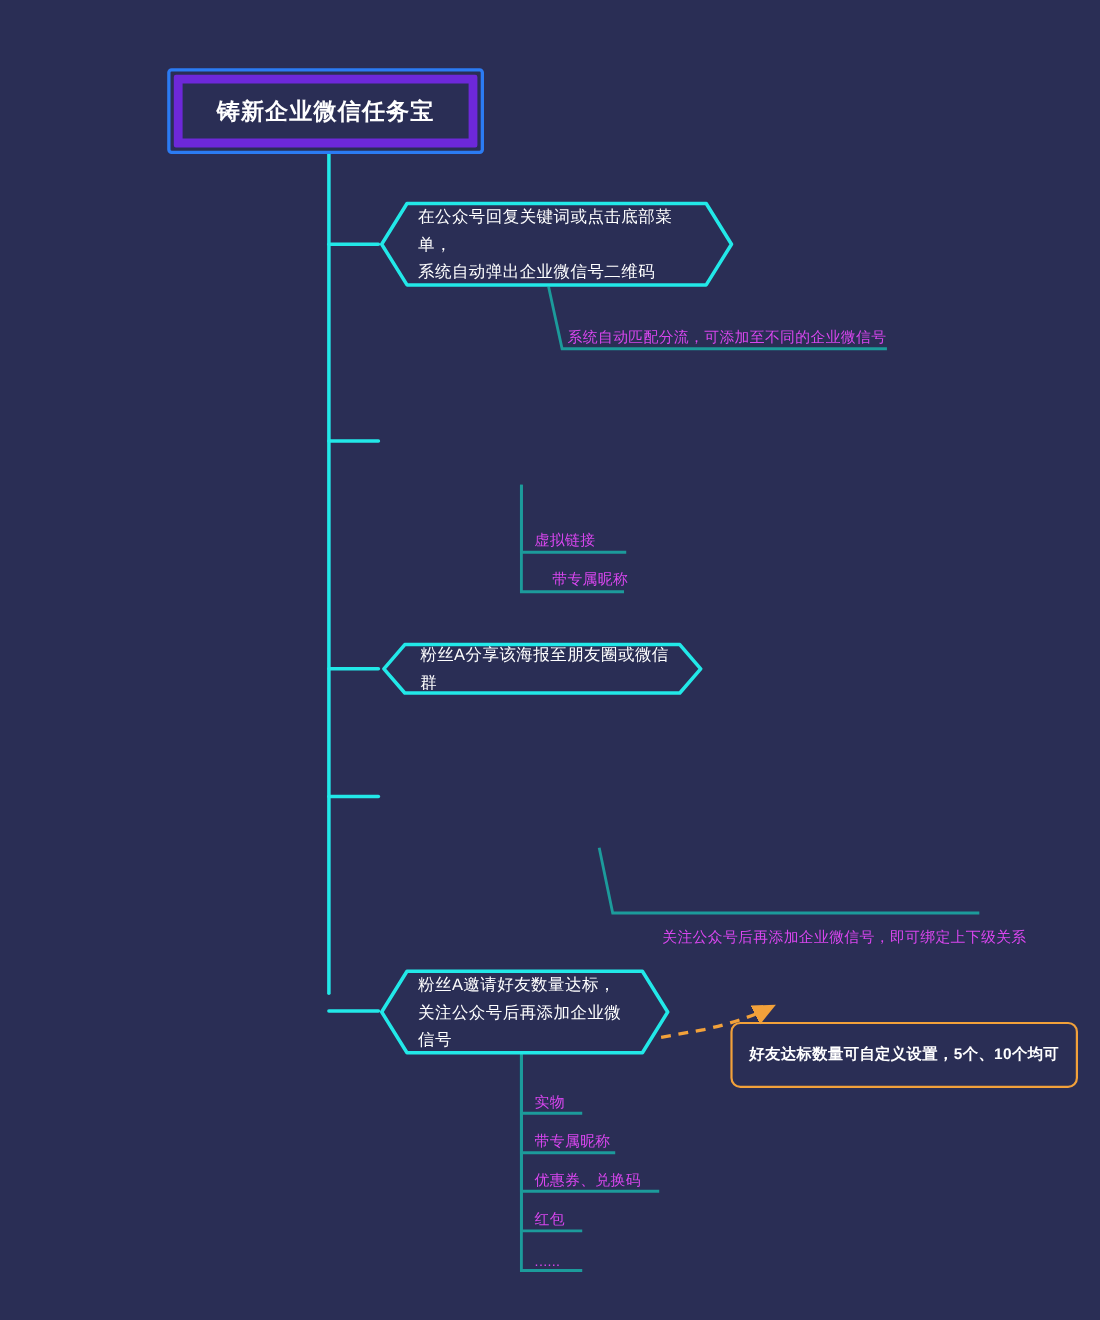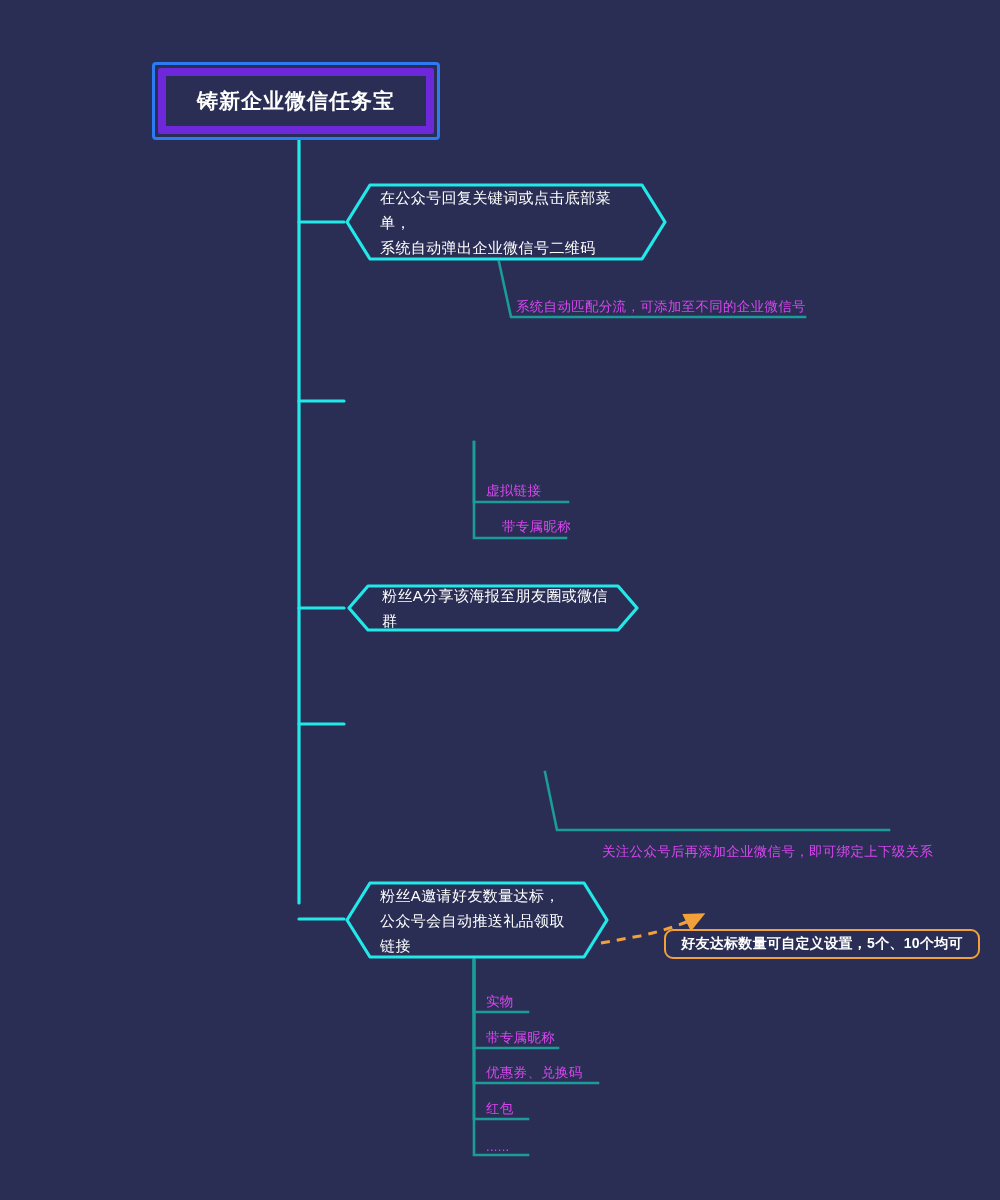--- a/index.html
+++ b/index.html
@@ -97,21 +97,21 @@
   .leaf.small {
     font-size: 13px;
   }
 
   
   .callout {
     position: absolute;
     left: 664px;
     top: 929px;
     width: 316px;
-    height: 30px;
+    height: 60px;
     box-sizing: border-box;
     border: 2.5px solid #f2a13a;
     border-radius: 9px;
     display: flex;
     align-items: center;
     justify-content: center;
     z-index: 4;
   }
   .callout-label {
     color: #ffffff;
@@ -188,21 +188,21 @@
     </svg>
     <div class="hex-text">粉丝A分享该海报至朋友圈或微信群</div>
   </div>
 
 
   <div class="hex-node" style="left:344px; top:880px; width:266px; height:80px;">
     <svg viewBox="0 0 266 80" preserveAspectRatio="none">
       <polygon points="26,3 240,3 263,40 240,77 26,77 3,40" fill="none" stroke="#22e8e8" stroke-width="3.2" stroke-linejoin="round" vector-effect="non-scaling-stroke"></polygon>
     </svg>
     <div class="hex-text">粉丝A邀请好友数量达标，
-公众号会自动推送礼品领取链接</div>
+关注公众号后再添加企业微信号</div>
   </div>
 
   <div class="leaf" style="left:516px; top:298px;">系统自动匹配分流，可添加至不同的企业微信号</div>
 
   <div class="leaf" style="left:486px; top:482px;">虚拟链接</div>
   <div class="leaf" style="left:502px; top:518px;">带专属昵称</div>
 
   <div class="leaf" style="left:562px; top:843px;margin-left:40px;">关注公众号后再添加企业微信号，即可绑定上下级关系</div>
 
   <div class="leaf" style="left:486px; top:993px;">实物</div>

